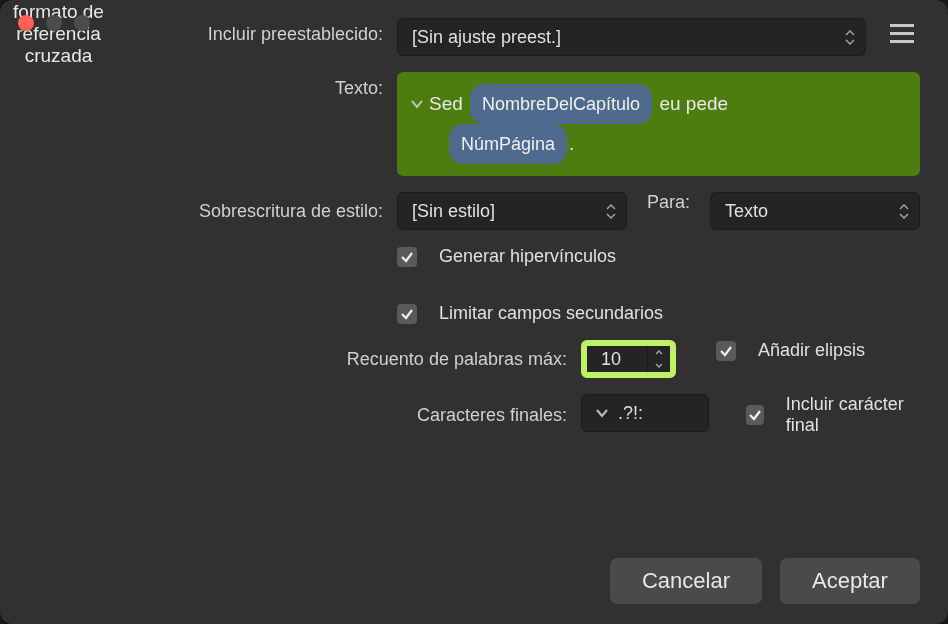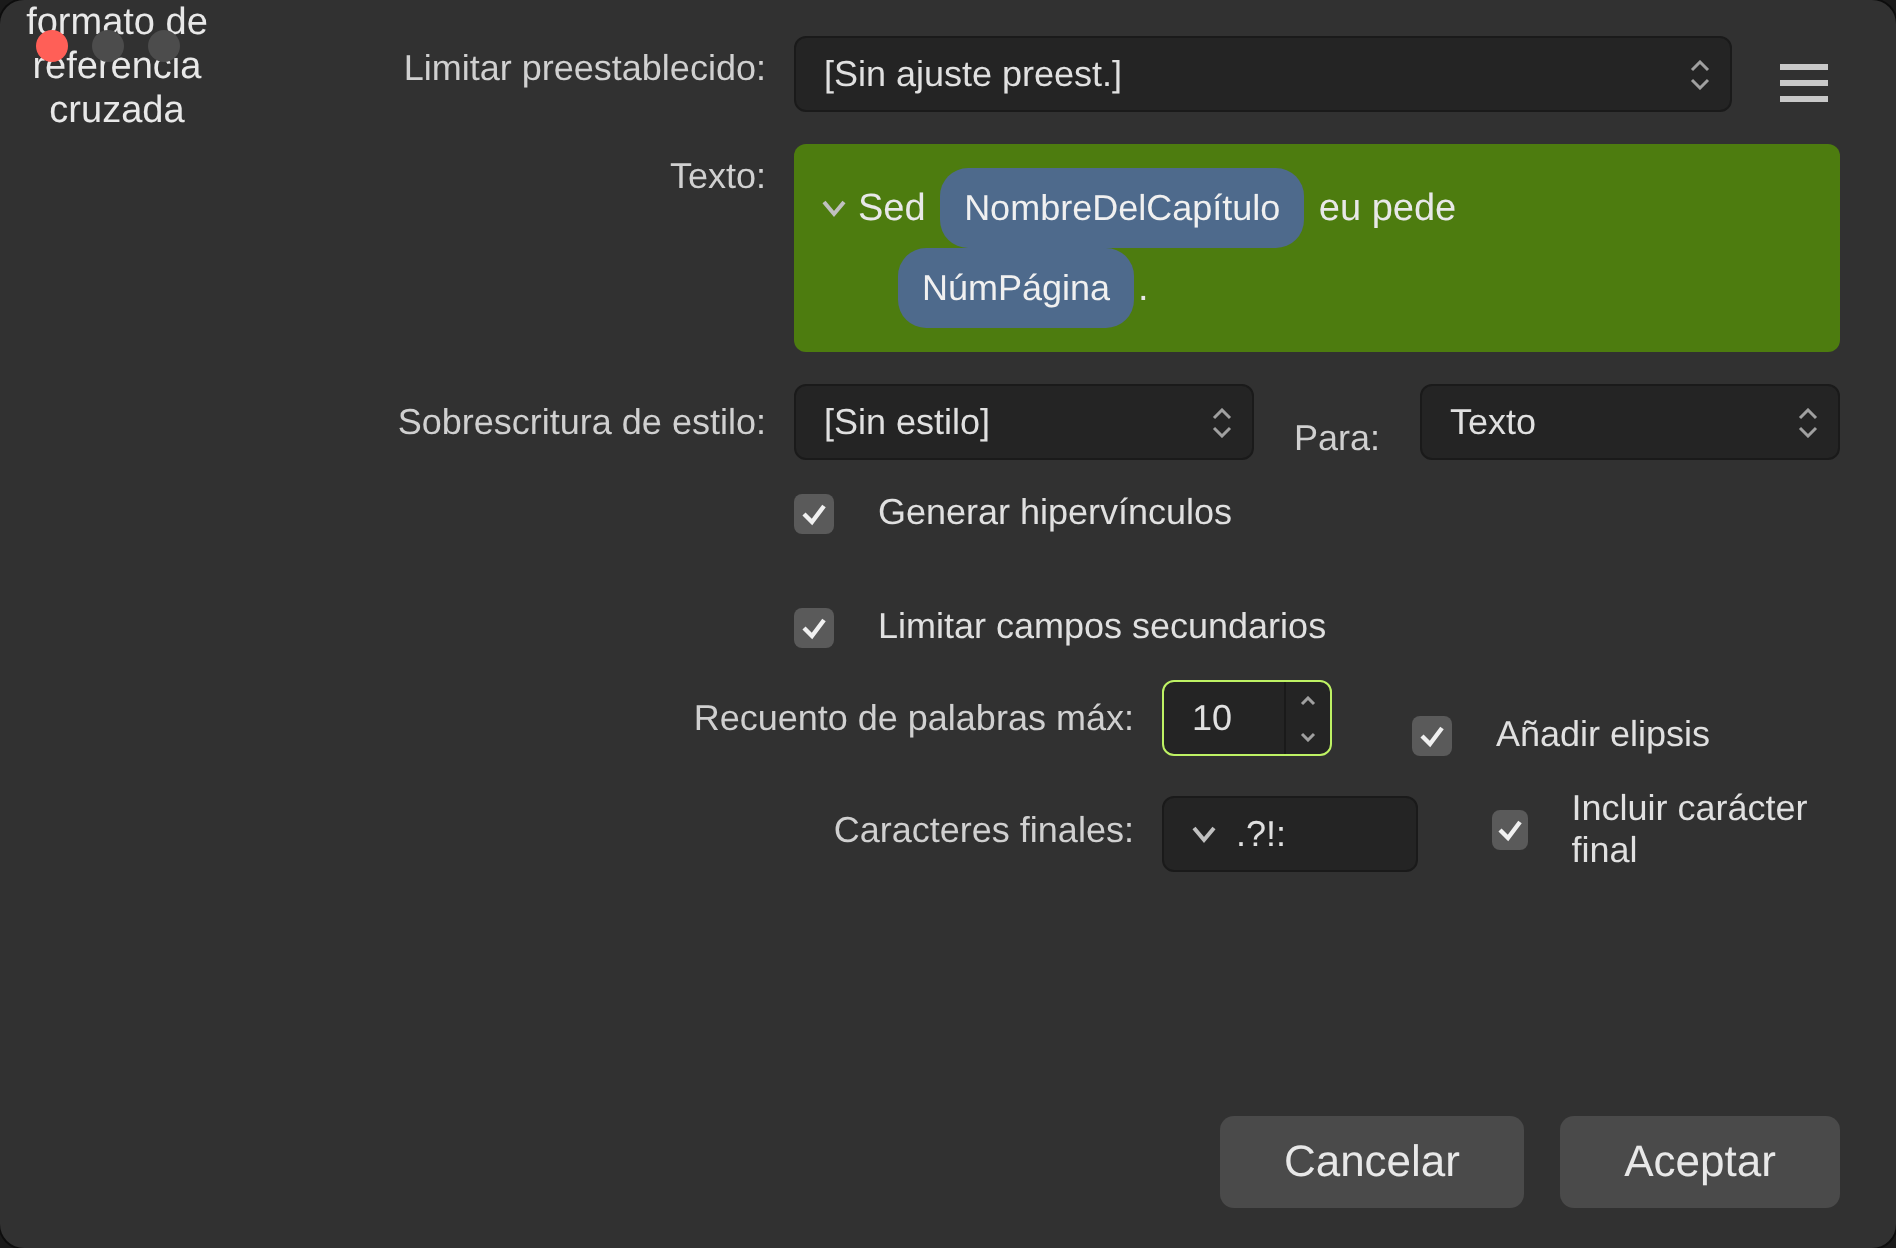--- a/index.html
+++ b/index.html
@@ -61,21 +61,21 @@
   .label-col {
     width: 252px;
     text-align: right;
     padding-right: 14px;
     padding-top: 6px;
     color: #d0d0d0;
   }
   .field-col {
     flex: 1;
     display: flex;
-    align-items: flex-end;
+    align-items: flex-start;
     gap: 10px;
   }
   .select {
     background: #242424;
     border: 1px solid #1a1a1a;
     border-radius: 6px;
     height: 38px;
     display: flex;
     align-items: center;
     padding: 0 10px 0 14px;
@@ -151,21 +151,21 @@
   }
   .checkbox svg { width: 14px; height: 14px; }
   .check-label { color: #e0e0e0; }
   .small-label {
     color: #d0d0d0;
     padding-right: 10px;
   }
   .stepper {
     display: flex;
     background: #242424;
-    border: 1px solid #bef264;
+    border: 6px solid #bef264;
     border-radius: 6px;
     height: 38px;
     align-items: center;
   }
   .stepper-value {
     padding: 0 14px;
     color: #e0e0e0;
     min-width: 60px;
   }
   .stepper-btns {
@@ -223,21 +223,21 @@
       <div class="light red"></div>
       <div class="light grey"></div>
       <div class="light grey"></div>
     </div>
     <div class="title">Editar formato de referencia cruzada</div>
   </div>
 
   <div class="content">
 
     <div class="row">
-      <div class="label-col">Limitar preestablecido:</div>
+      <div class="label-col">Incluir preestablecido:</div>
       <div class="field-col">
         <div class="select" style="flex:1">
           <span>[Sin ajuste preest.]</span>
           <span class="updown">
             <svg width="10" height="6" viewBox="0 0 10 6">
                 <path d="M1 5 L5 1 L9 5" stroke="#a0a0a0" stroke-width="1.5" fill="none"></path>
               </svg>
             <svg width="10" height="6" viewBox="0 0 10 6">
                 <path d="M1 1 L5 5 L9 1" stroke="#a0a0a0" stroke-width="1.5" fill="none"></path>
               </svg>

